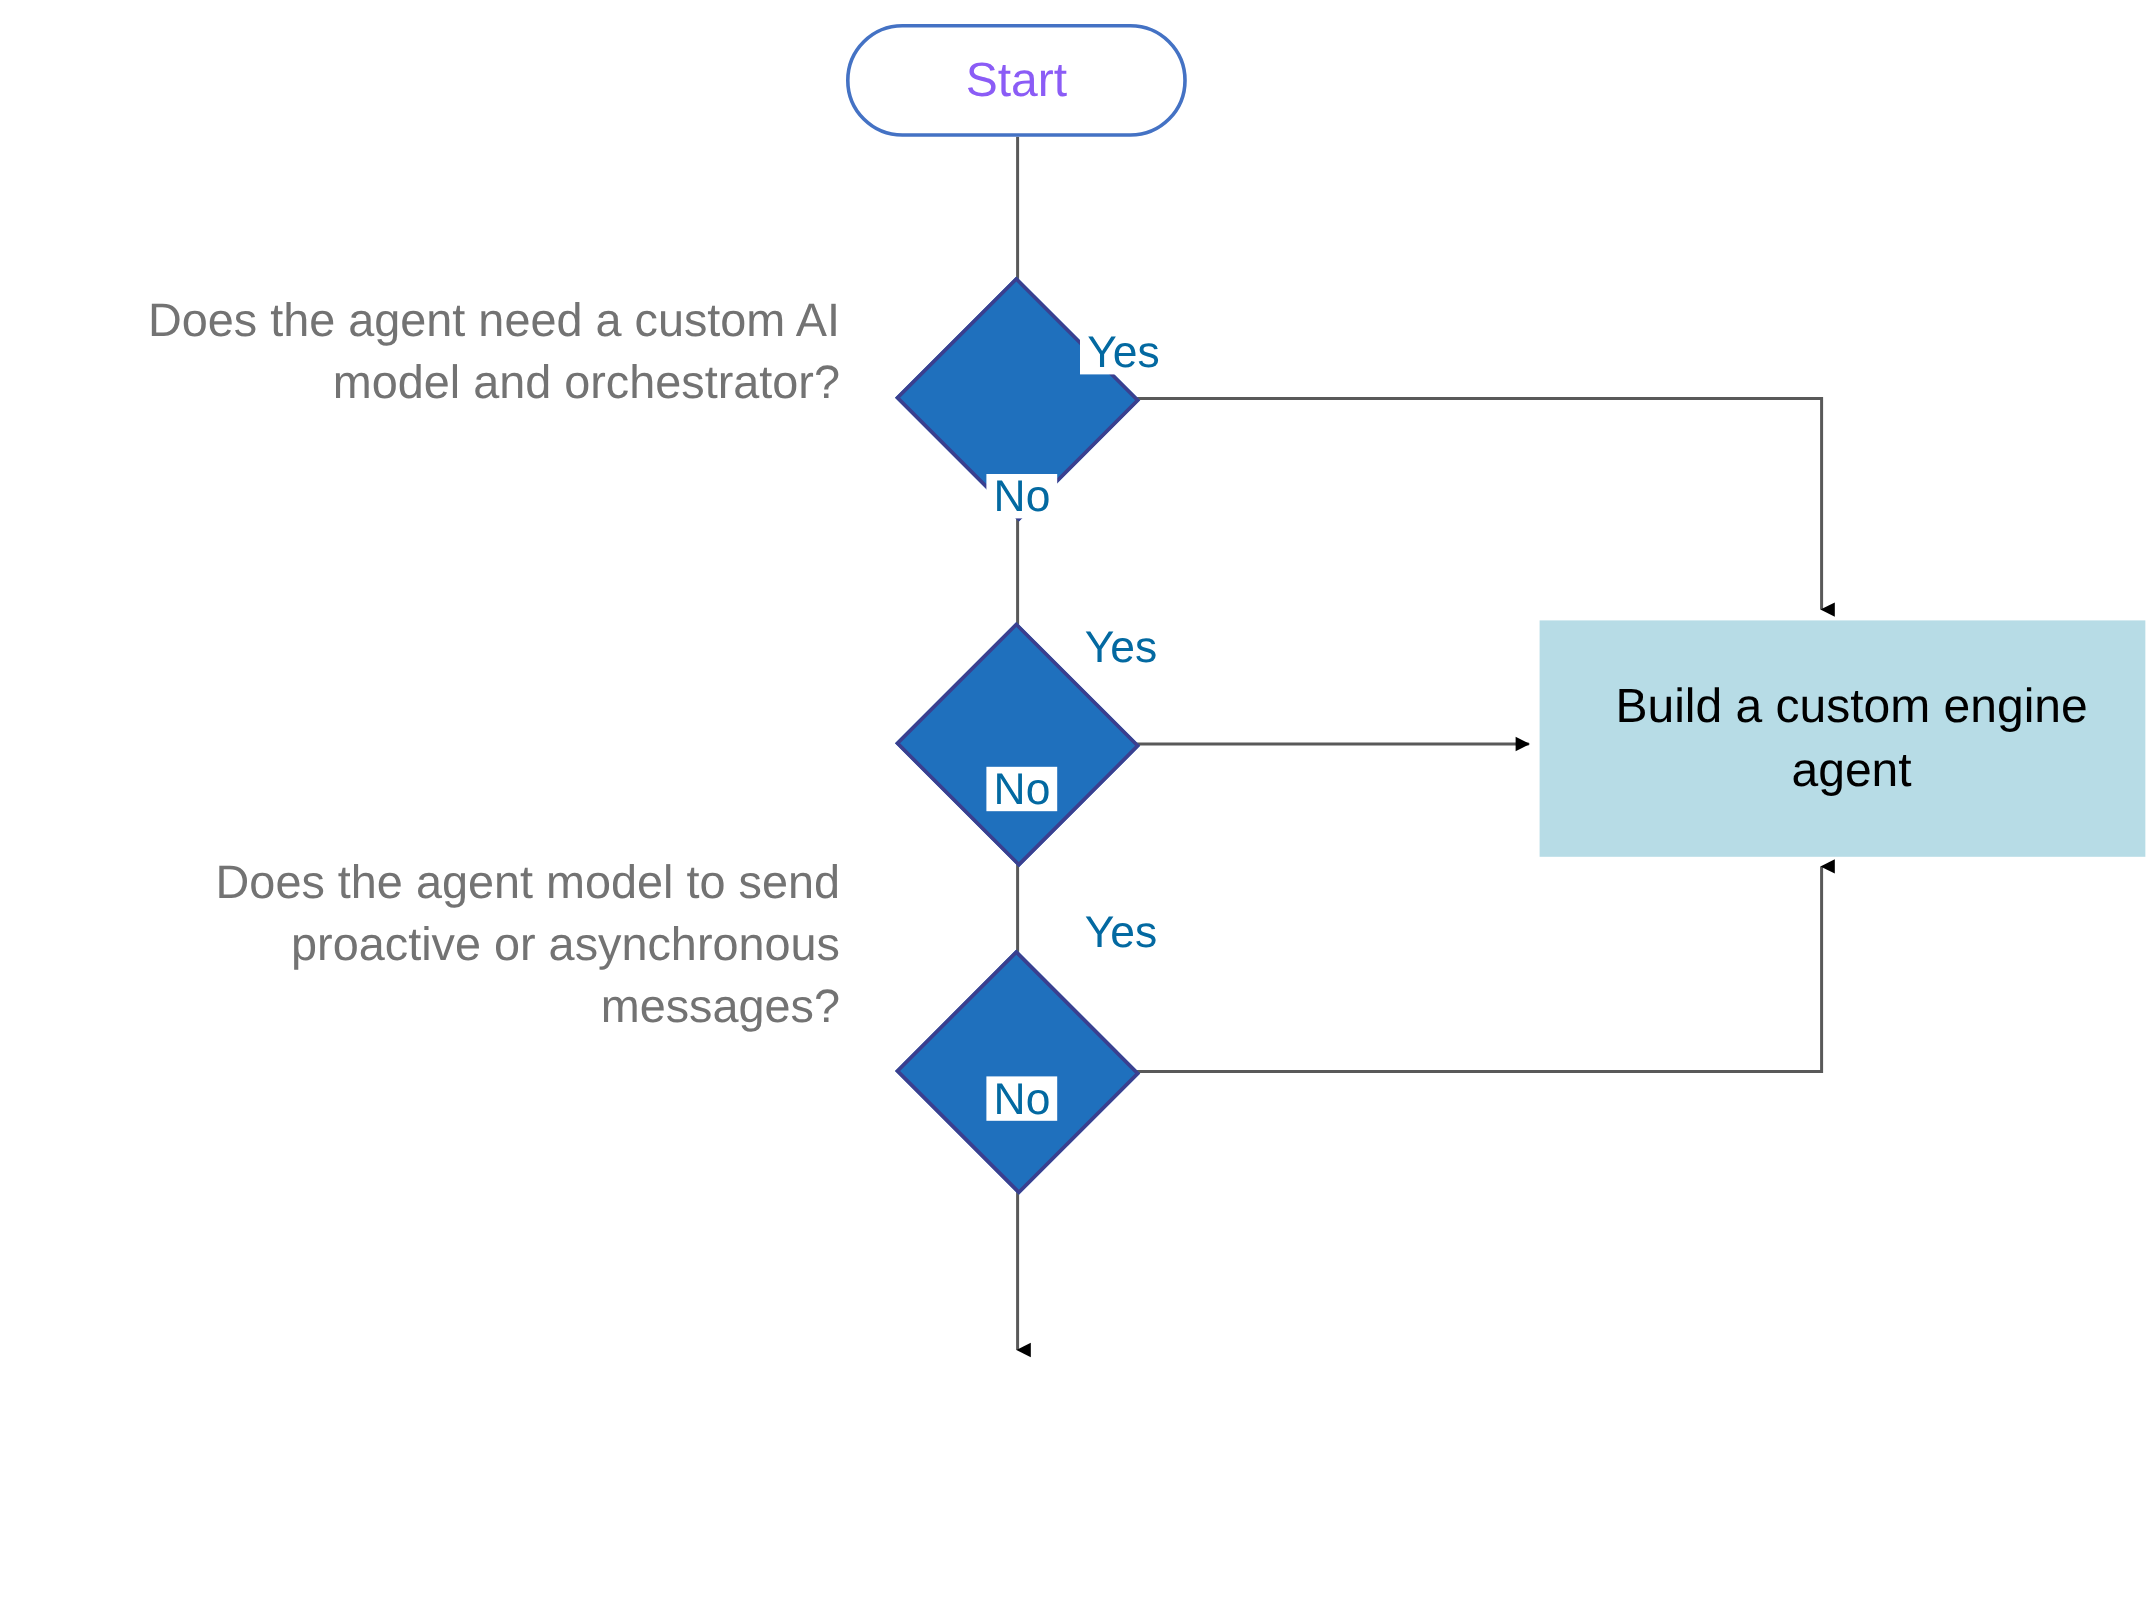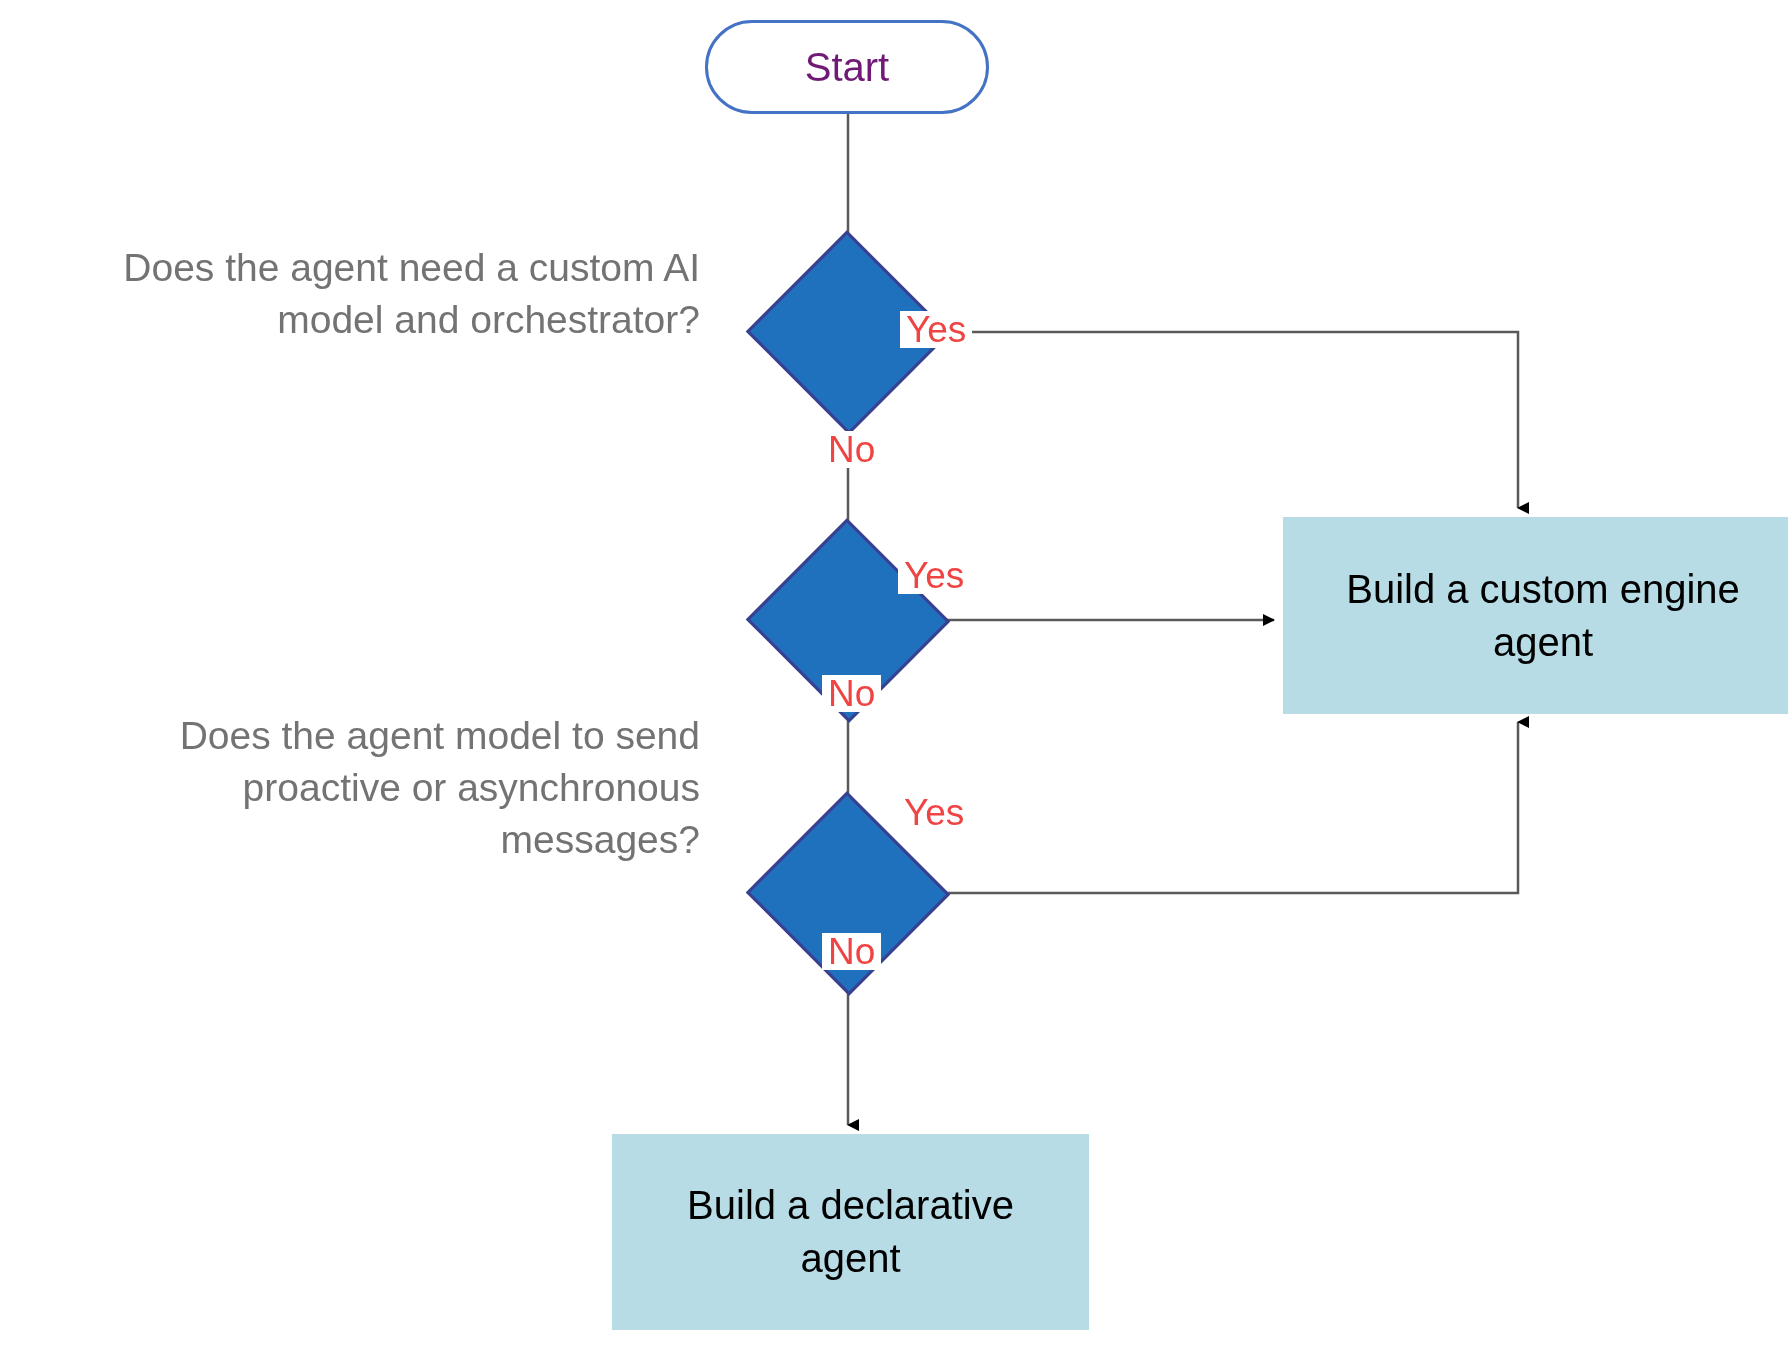--- a/index.html
+++ b/index.html
@@ -27,21 +27,21 @@
   }
 
   
   .node {
     position: absolute;
     display: flex;
     align-items: center;
     justify-content: center;
     box-sizing: border-box;
     text-align: center;
-    color: #701a75;
+    color: #8b5cf6;
   }
 
   .start-node {
     left: 705px;
     top: 20px;
     width: 284px;
     height: 94px;
     border: 3px solid #4472c4;
     border-radius: 47px;
     background: #ffffff;
@@ -99,25 +99,24 @@
   }
   .q-1 { left: 20px; top: 242px; width: 680px; }
   .q-2 { left: 20px; top: 494px; width: 680px; }
   .q-3 { left: 20px; top: 710px; width: 680px; }
 
   
   .edge-label {
     position: absolute;
     font-size: 37px;
     line-height: 1;
-    color: #ef4444;
+    color: #0369a1;
     background: #ffffff;
     padding: 0 6px;
     white-space: nowrap;
-    margin-top: 36px;
   }
   .lbl-yes-1 { left: 900px; top: 275px; }
   .lbl-yes-2 { left: 898px; top: 521px; }
   .lbl-yes-3 { left: 898px; top: 758px; }
   .lbl-no-1  { left: 822px; top: 395px; }
   .lbl-no-2  { left: 822px; top: 639px; }
   .lbl-no-3  { left: 822px; top: 897px; }
 </style>
 </head>
 <body>
@@ -172,15 +171,14 @@
 messages?</div>
 
   <div class="edge-label lbl-yes-1">Yes</div>
   <div class="edge-label lbl-no-1">No</div>
   <div class="edge-label lbl-yes-2">Yes</div>
   <div class="edge-label lbl-no-2">No</div>
   <div class="edge-label lbl-yes-3">Yes</div>
   <div class="edge-label lbl-no-3">No</div>
 
   <div class="terminal-box box-custom-engine">Build a custom engine agent</div>
-  <div class="terminal-box box-declarative">Build a declarative agent</div>
 
 </div>
 
 </body></html>

